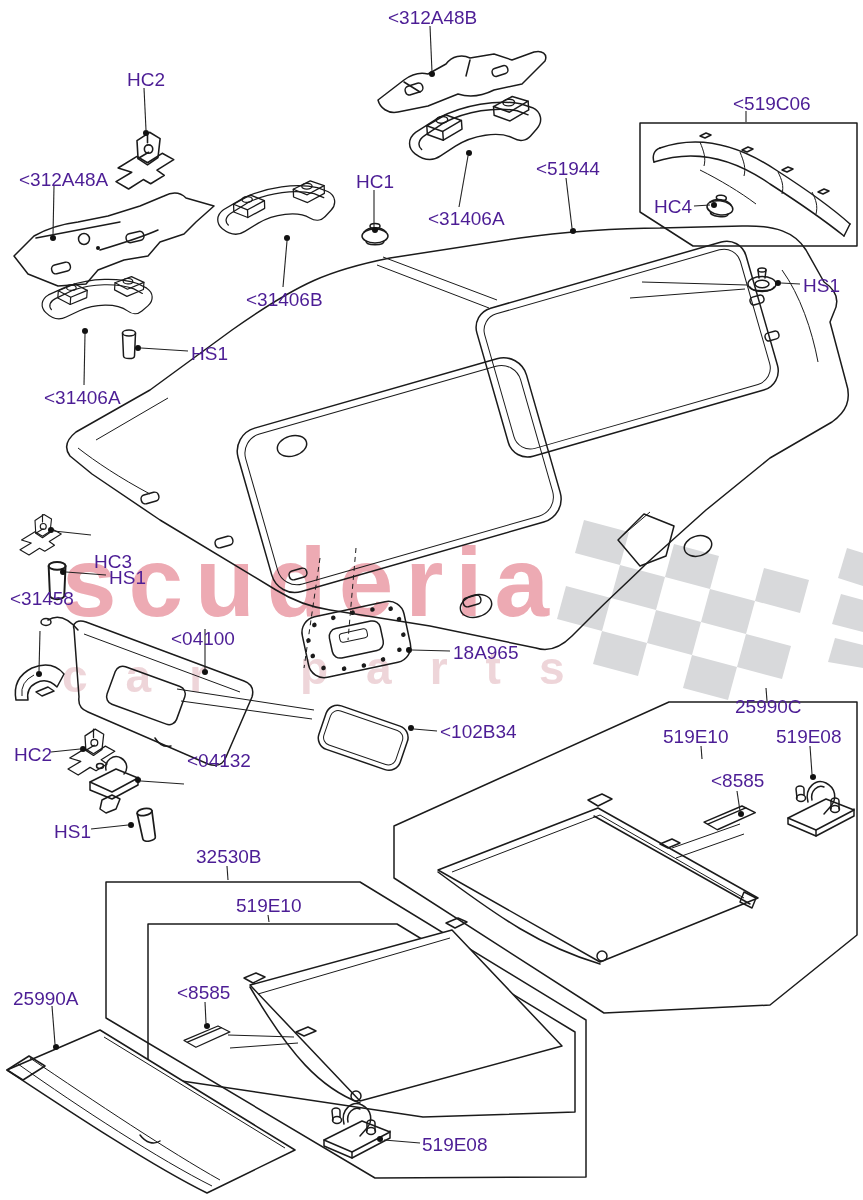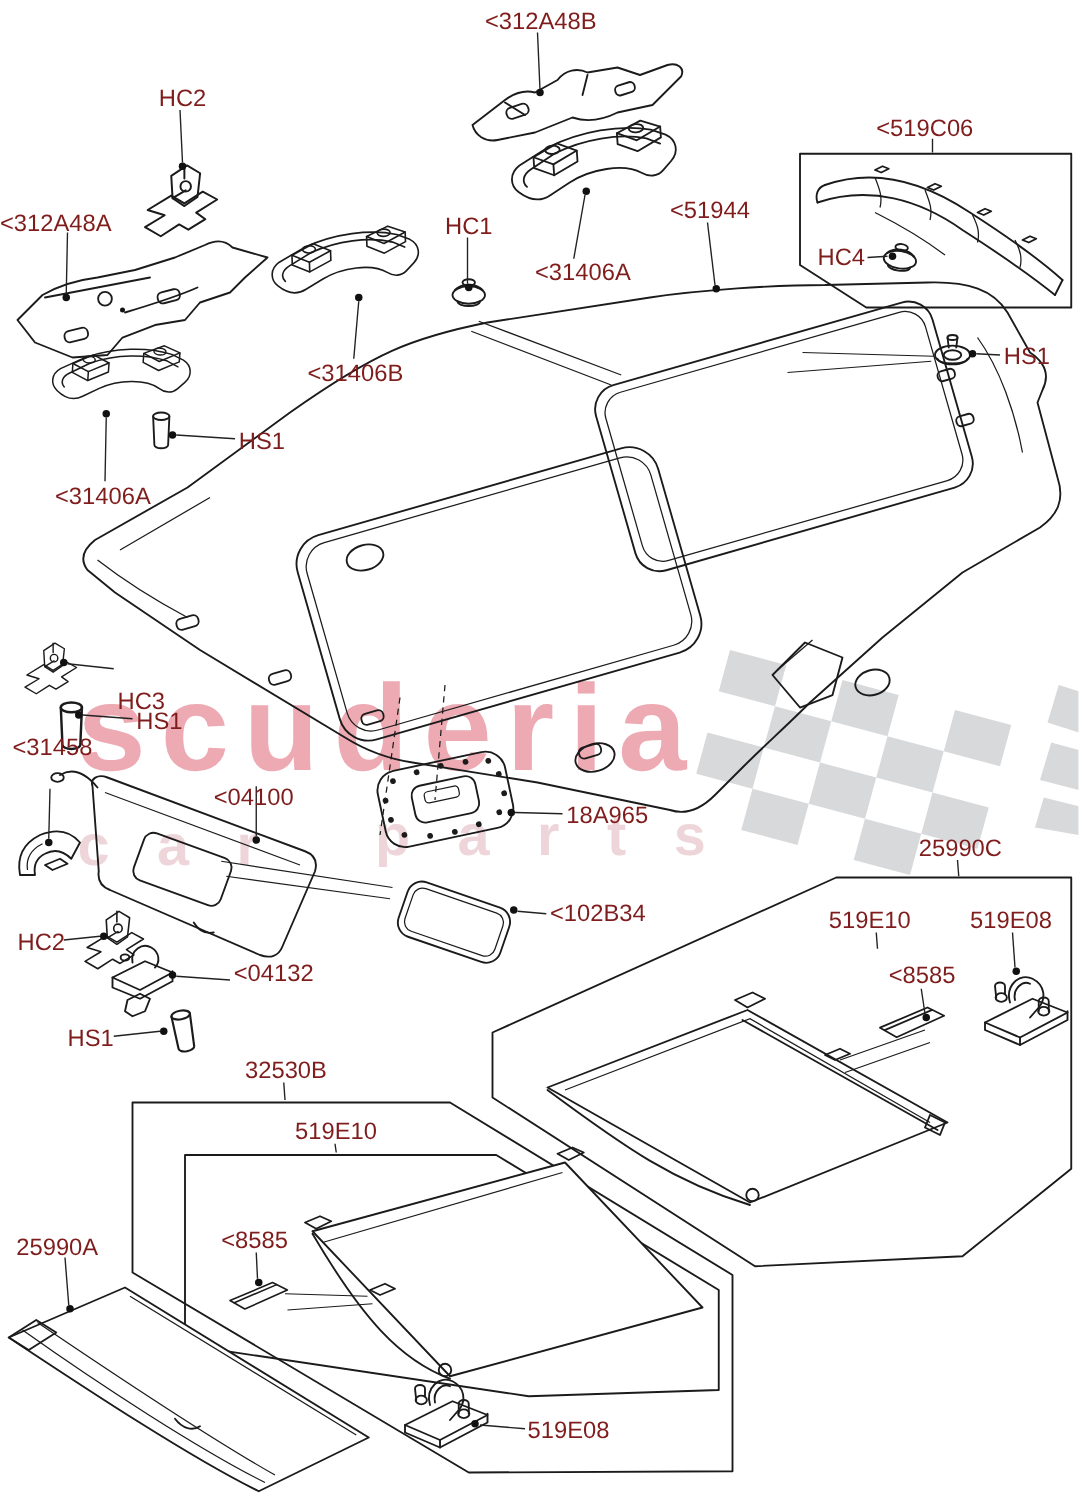--- a/index.html
+++ b/index.html
@@ -11,21 +11,21 @@
   .thin{fill:none;stroke:#1b1b1b;stroke-width:1;}
   .box{fill:none;stroke:#1b1b1b;stroke-width:1.5;stroke-linejoin:round;}
   .ld{stroke:#222;stroke-width:1.1;}
   .dash{fill:none;stroke:#1b1b1b;stroke-width:1;stroke-dasharray:5 4;}
   .dot{fill:#111;stroke:none;}
   .flagcell{fill:#d8d9db;stroke:none;}
   .wm-brand{fill:#edaab3;font-weight:bold;font-size:98px;letter-spacing:12px;
             font-family:"Liberation Sans",sans-serif;}
   .wm-tag{fill:#eed5d9;font-weight:bold;font-size:46px;letter-spacing:38px;
           font-family:"Liberation Sans",sans-serif;}
-  .callout{position:absolute;color:#7f1d1d;font-size:19px;line-height:21px;
+  .callout{position:absolute;color:#4c1d95;font-size:19px;line-height:21px;
            white-space:nowrap;cursor:pointer;}
 </style>
 </head>
 <body>
 
 <div class="stage">
 
 <svg width="863" height="1200" viewBox="0 0 863 1200">
 
   <g>
@@ -353,42 +353,42 @@
     <line class="ld" x1="52" y1="1006" x2="55" y2="1044"></line>
         <circle class="dot" cx="56" cy="1047" r="3"></circle>
     <line class="ld" x1="420" y1="1143" x2="384" y2="1140"></line>
         <circle class="dot" cx="380" cy="1139" r="3"></circle>
   </g>
 </svg>
 
 <div>
   <div class="callout" style="left:388px;top:7px">&lt;312A48B</div>
   <div class="callout" style="left:127px;top:69px">HC2</div>
-  <div class="callout" style="left:701px;top:93px">&lt;519C06</div>
-  <div class="callout" style="left:0;top:169px">&lt;312A48A</div>
+  <div class="callout" style="left:733px;top:93px">&lt;519C06</div>
+  <div class="callout" style="left:19px;top:169px">&lt;312A48A</div>
   <div class="callout" style="left:536px;top:158px">&lt;51944</div>
   <div class="callout" style="left:356px;top:171px">HC1</div>
   <div class="callout" style="left:654px;top:196px">HC4</div>
   <div class="callout" style="left:428px;top:208px">&lt;31406A</div>
   <div class="callout" style="left:803px;top:275px">HS1</div>
   <div class="callout" style="left:246px;top:289px">&lt;31406B</div>
   <div class="callout" style="left:191px;top:343px">HS1</div>
   <div class="callout" style="left:44px;top:387px">&lt;31406A</div>
   <div class="callout" style="left:94px;top:551px">HC3</div>
   <div class="callout" style="left:109px;top:567px">HS1</div>
   <div class="callout" style="left:10px;top:588px">&lt;31458</div>
   <div class="callout" style="left:171px;top:628px">&lt;04100</div>
   <div class="callout" style="left:453px;top:642px">18A965</div>
-  <div class="callout" style="left:735px;top:669px">25990C</div>
+  <div class="callout" style="left:735px;top:696px">25990C</div>
   <div class="callout" style="left:440px;top:721px">&lt;102B34</div>
   <div class="callout" style="left:663px;top:726px">519E10</div>
   <div class="callout" style="left:776px;top:726px">519E08</div>
   <div class="callout" style="left:14px;top:744px">HC2</div>
   <div class="callout" style="left:711px;top:770px">&lt;8585</div>
-  <div class="callout" style="left:187px;top:769px">&lt;04132</div>
+  <div class="callout" style="left:187px;top:750px">&lt;04132</div>
   <div class="callout" style="left:54px;top:821px">HS1</div>
   <div class="callout" style="left:196px;top:846px">32530B</div>
   <div class="callout" style="left:236px;top:895px">519E10</div>
   <div class="callout" style="left:177px;top:982px">&lt;8585</div>
   <div class="callout" style="left:13px;top:988px">25990A</div>
   <div class="callout" style="left:422px;top:1134px">519E08</div>
 </div>
 
 </div>
 

